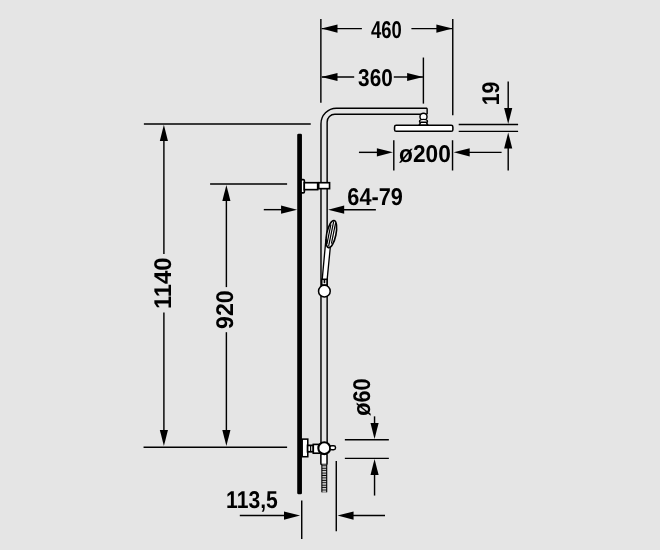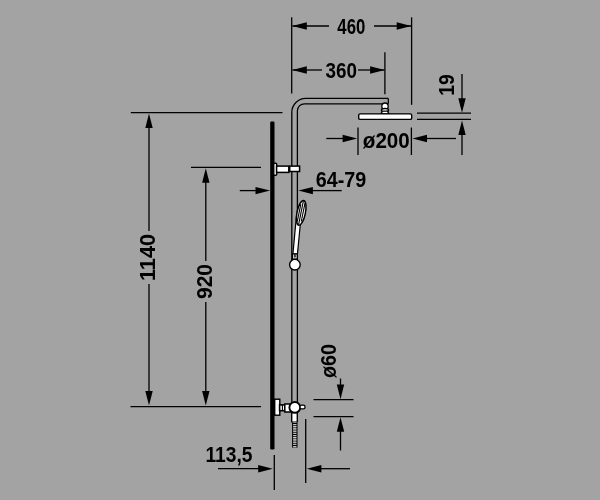--- a/index.html
+++ b/index.html
@@ -1,17 +1,17 @@
 <!DOCTYPE html>
 <html><head>
 <meta charset="utf-8">
 <title>Shower system technical drawing</title>
 <style>
   html,body{margin:0;padding:0;background:#fff;}
-  #stage{width:600px;height:500px;position:relative;background:#a3a3a3;overflow:hidden;}
+  #stage{width:600px;height:500px;position:relative;background:#e5e5e5;overflow:hidden;}
   text{font-family:"Liberation Sans",sans-serif;font-weight:bold;fill:#000;}
 </style>
 </head>
 <body>
 <div id="stage">
 <svg width="600" height="500" viewBox="0 0 600 500" xmlns="http://www.w3.org/2000/svg">
 <defs>
 <pattern id="hosepat" x="0" y="0" width="6" height="2.2" patternUnits="userSpaceOnUse">
   <rect x="0" y="0" width="6" height="2.2" fill="#fff"></rect>
   <rect x="0" y="0.5" width="6" height="1.1" fill="#000"></rect>

